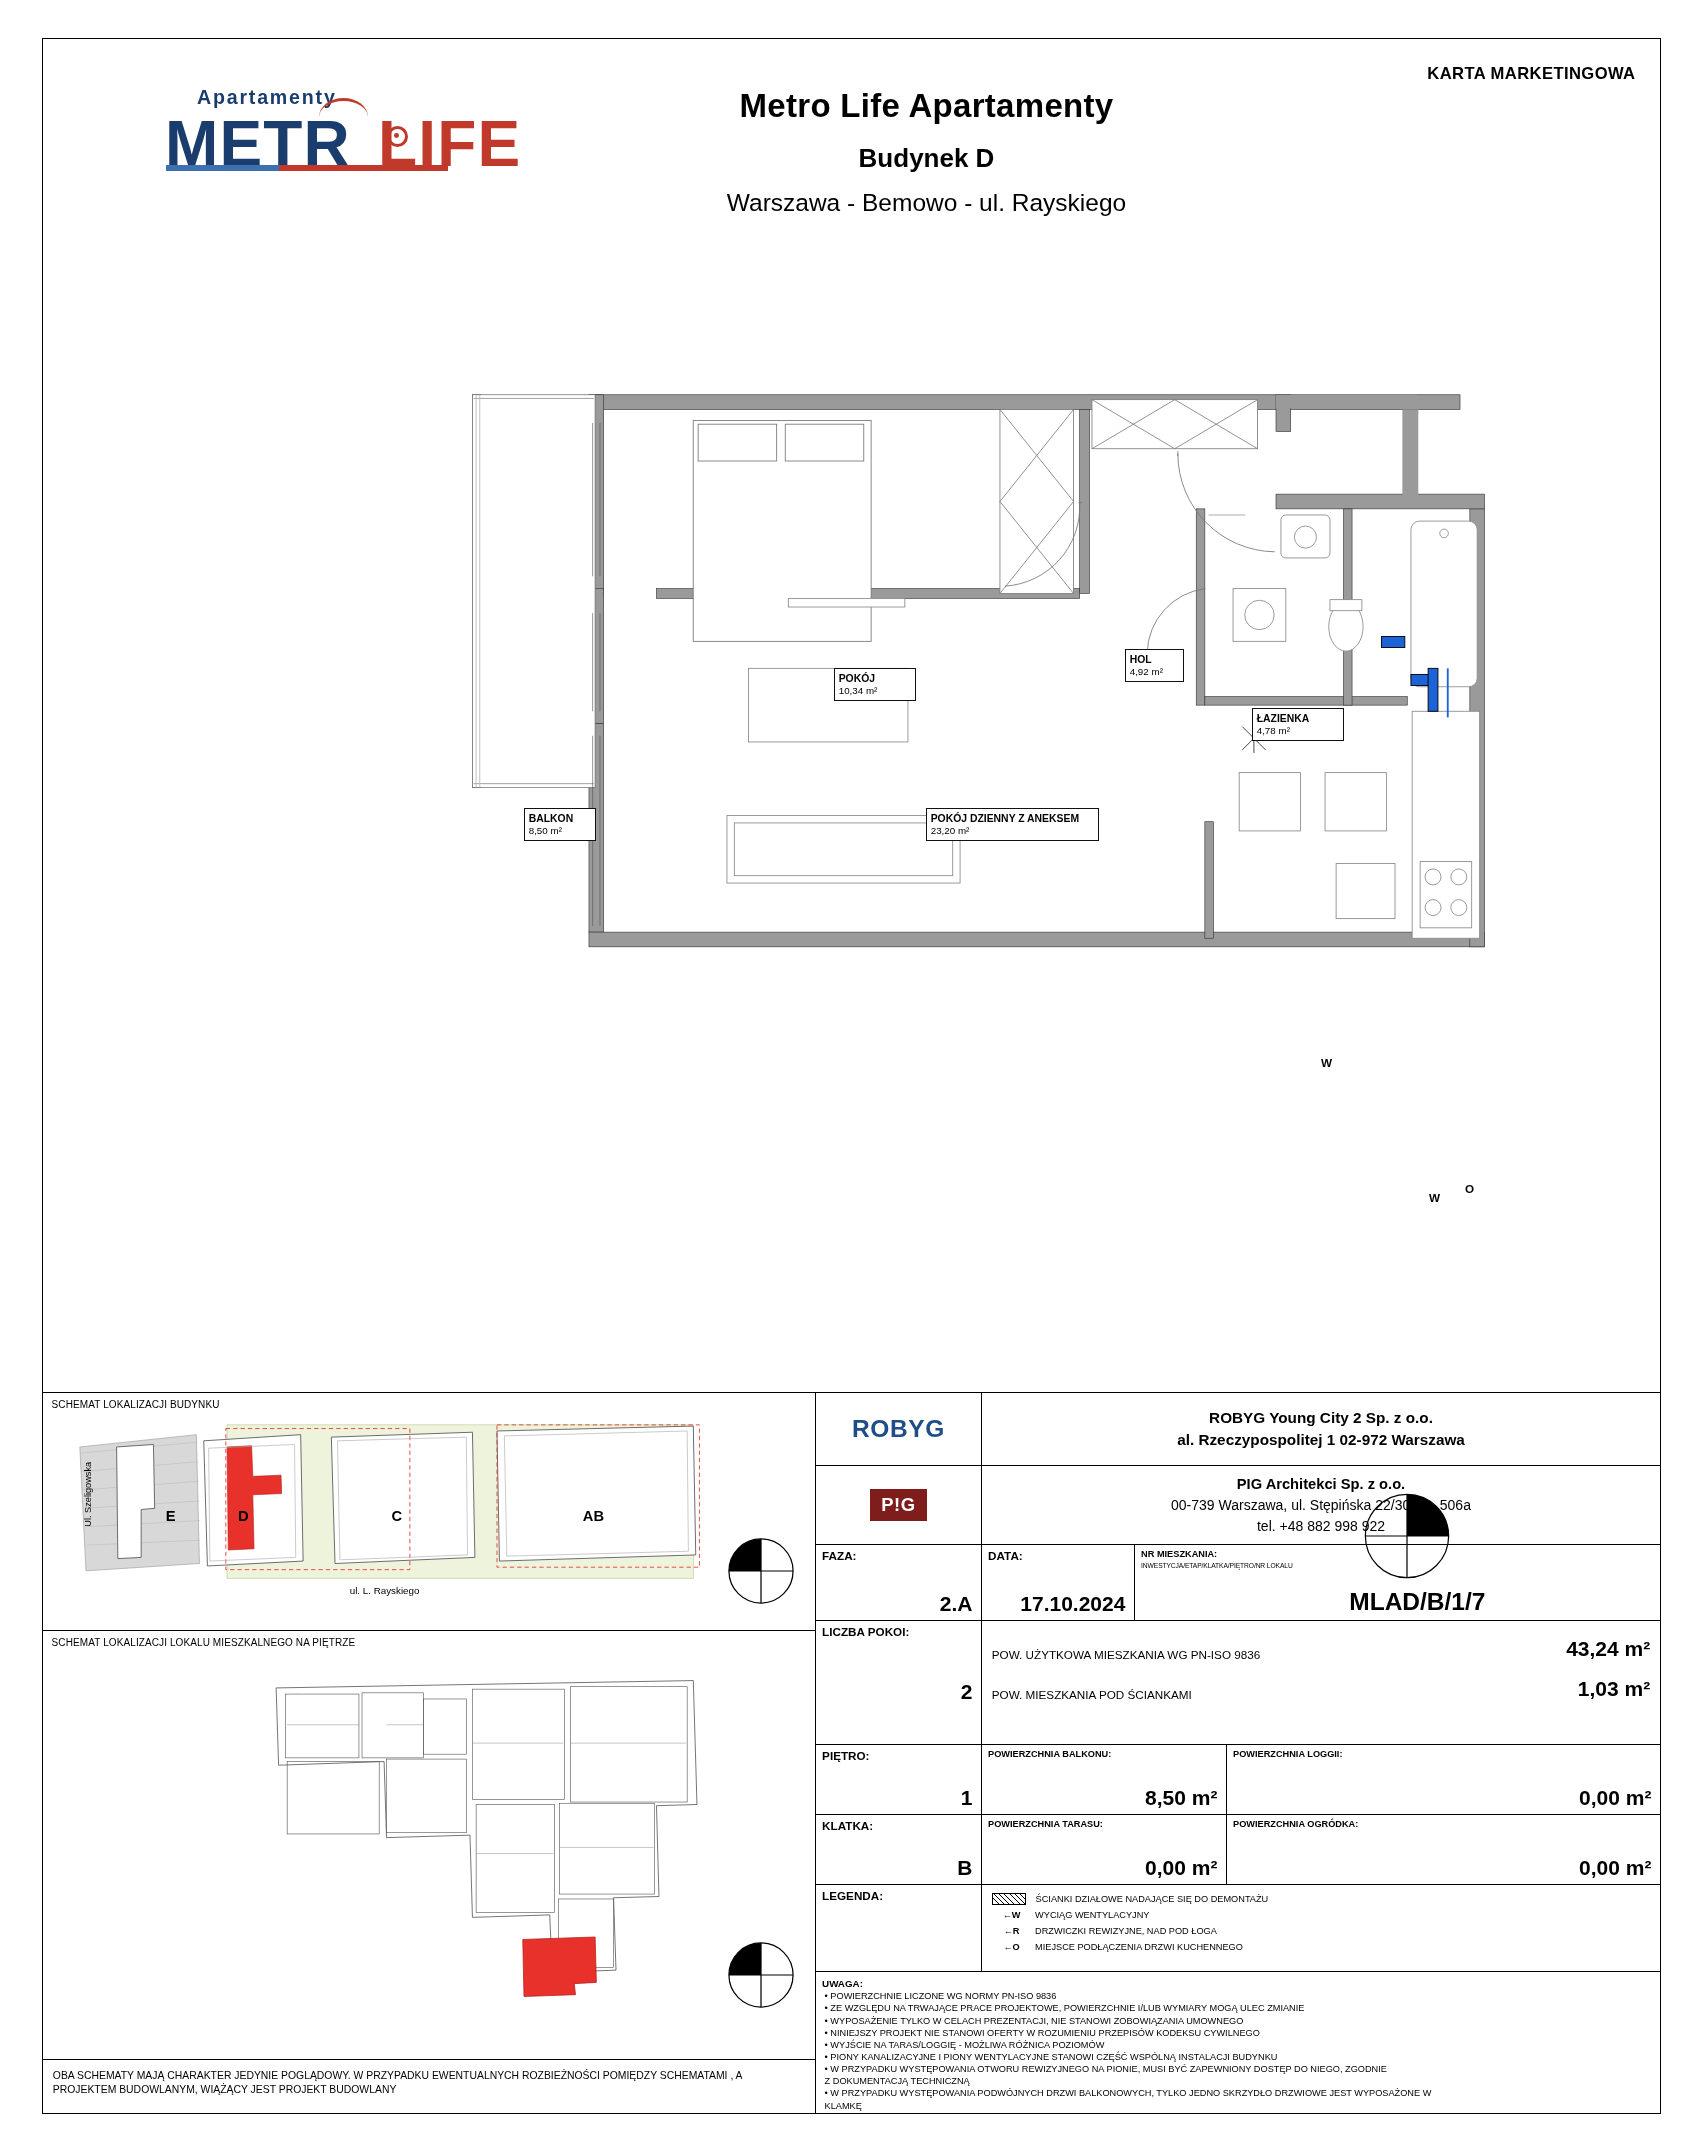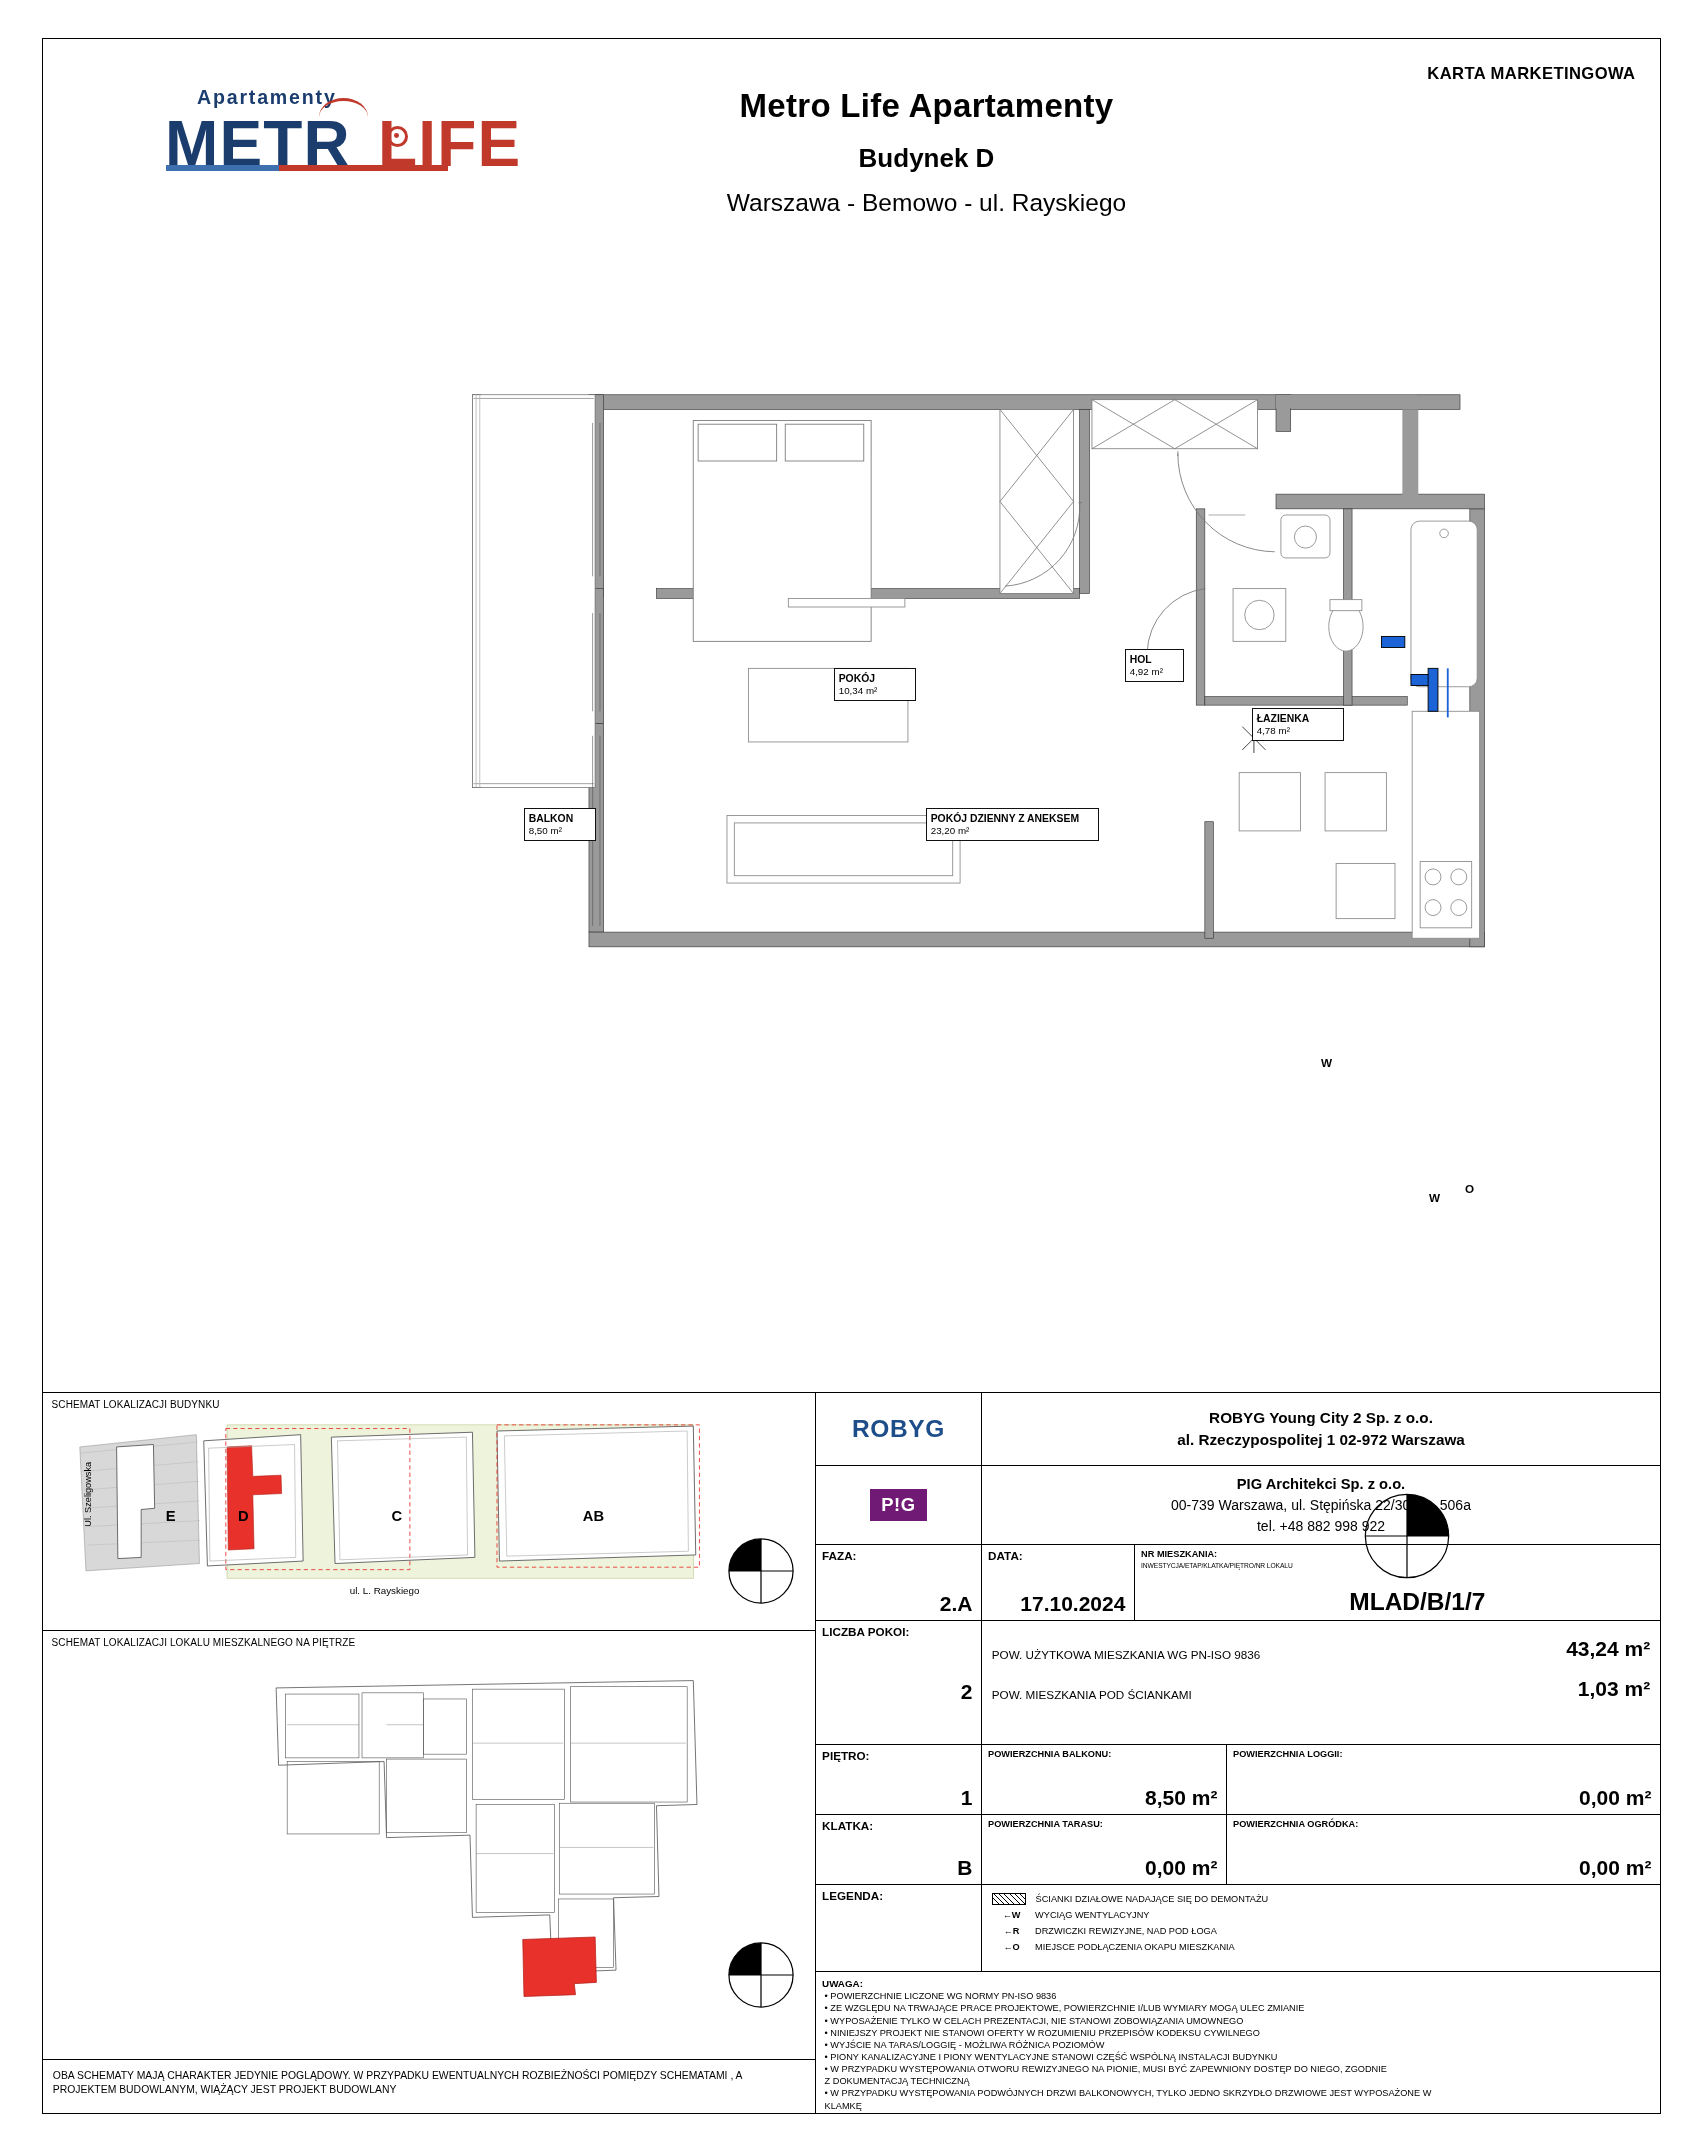--- a/index.html
+++ b/index.html
@@ -260,21 +260,21 @@
     line-height: 1.45;
   }
   .pig-cell {
     width: 166px;
     height: 78px;
     display: flex;
     align-items: center;
     justify-content: center;
   }
   .pig-logo {
-    background: #701a75;
+    background: #7f1d1d;
     color: #fff;
     font-size: 18.4px;
     font-weight: bold;
     padding: 4.9px 11px;
     letter-spacing: 0.6px;
   }
   .arch-cell {
     width: 678px;
     height: 78px;
     display: flex;
@@ -807,21 +807,21 @@
           <div class="leg-line">
             <span class="leg-sym">←W</span>
             <span>WYCIĄG WENTYLACYJNY</span>
           </div>
           <div class="leg-line">
             <span class="leg-sym">←R</span>
             <span>DRZWICZKI REWIZYJNE, NAD POD ŁOGA</span>
           </div>
           <div class="leg-line">
             <span class="leg-sym">←O</span>
-            <span>MIEJSCE PODŁĄCZENIA OKAPU MIESZKANIA</span>
+            <span>MIEJSCE PODŁĄCZENIA DRZWI KUCHENNEGO</span>
           </div>
         </div>
       </div>
 
       <div class="uwaga-box">
         <div class="uwaga-title">UWAGA:</div>
         <div class="uwaga-li">• POWIERZCHNIE LICZONE WG NORMY PN-ISO 9836</div>
         <div class="uwaga-li">• ZE WZGLĘDU NA TRWAJĄCE PRACE PROJEKTOWE, POWIERZCHNIE I/LUB WYMIARY MOGĄ ULEC ZMIANIE</div>
         <div class="uwaga-li">• WYPOSAŻENIE TYLKO W CELACH PREZENTACJI, NIE STANOWI ZOBOWIĄZANIA UMOWNEGO</div>
         <div class="uwaga-li">• NINIEJSZY PROJEKT NIE STANOWI OFERTY W ROZUMIENIU PRZEPISÓW KODEKSU CYWILNEGO</div>

